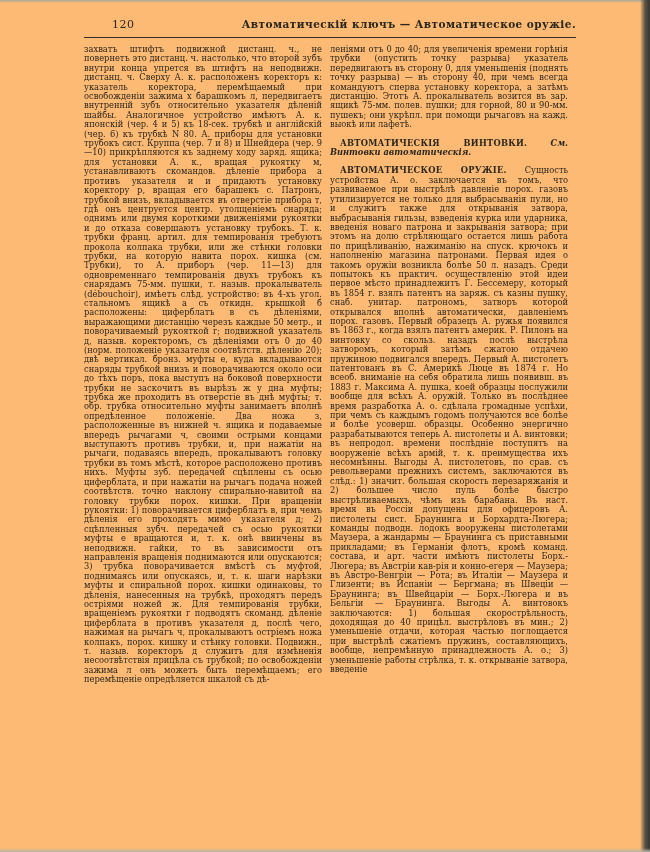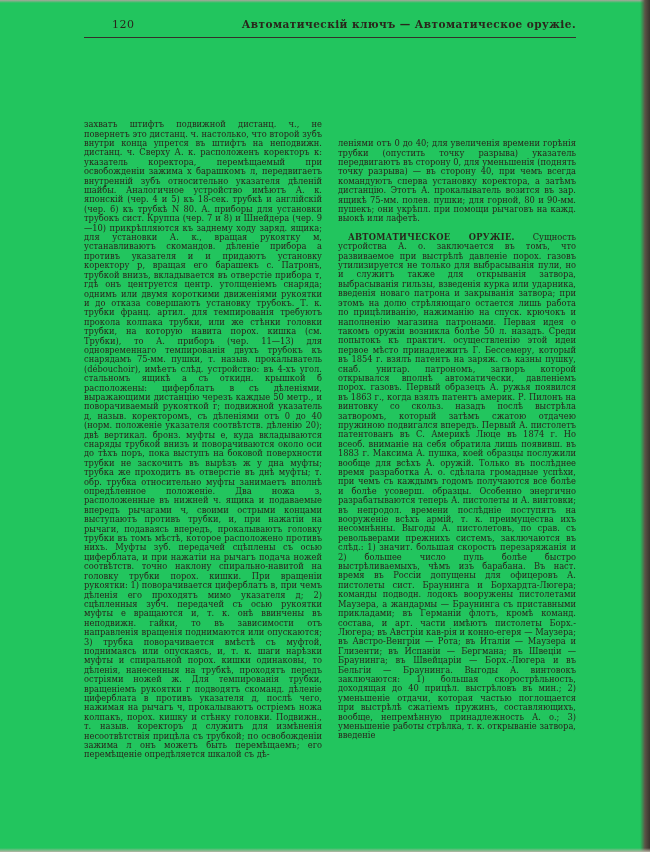--- a/index.html
+++ b/index.html
@@ -1,19 +1,19 @@
 <!DOCTYPE html>
 <html><head>
 <meta charset="utf-8">
 <style>
   html, body { margin: 0; padding: 0; background: #ddd9d0; }
   .page {
     position: relative;
     width: 650px; height: 852px;
-    background: #22c55e;
+    background: #fdba74;
     font-family: "DejaVu Serif", serif;
     color: #2a261c;
     overflow: hidden;
     box-sizing: border-box;
   }
   .top-edge {
     position: absolute; top: 0; left: 0; width: 100%; height: 3px;
     background: linear-gradient(to bottom, #aaa79c, rgba(170,167,156,0));
   }
   .right-edge {
@@ -32,23 +32,23 @@
   .running-title {
     position: absolute; left: 84px; width: 492px; top: 18px;
     text-align: right; font-weight: bold;
     font-size: 10.5px; letter-spacing: 0.45px;
   }
   .rule {
     border: none; border-top: 1.4px solid #35302a;
     margin: 4px 74px 7px 84px;
   }
   .columns {
-    display: flex; gap: 16px;
+    display: flex; gap: 8px;
     margin: 0 74px 0 84px;
-    height: 790px; overflow: hidden; align-items: center;
+    height: 790px; overflow: hidden;
   }
   .col {
     width: 238px; flex: 0 0 238px;
     font-size: 8.3px; line-height: 9.4px;
     text-align: justify;
   }
   p { margin: 0; }
   .entry { margin-top: 9px; text-indent: 10px; }
   .term { font-weight: bold; letter-spacing: 0.25px; }
   .crossref { font-weight: bold; font-style: italic; }
@@ -67,20 +67,21 @@
   <hr class="rule">
 
   <div class="columns">
     <div class="col">
       <p class="body-text">захватъ штифтъ подвижной дистанц. ч., не повернетъ это дистанц. ч. настолько, что второй зубъ внутри конца упрется въ штифтъ на неподвижн. дистанц. ч. Сверху А. к. расположенъ коректоръ к: указатель коректора, перемѣщаемый при освобожденіи зажима х барашкомъ л, передвигаетъ внутренній зубъ относительно указателя дѣленій шайбы. Аналогичное устройство имѣютъ А. к. японскій (чер. 4 и 5) къ 18-сек. трубкѣ и англійскій (чер. 6) къ трубкѣ N 80. А. приборы для установки трубокъ сист. Круппа (чер. 7 и 8) и Шнейдера (чер. 9—10) прикрѣпляются къ заднему ходу заряд. ящика; для установки А. к., вращая рукоятку м, устанавливаютъ скомандов. дѣленіе прибора а противъ указателя и и придаютъ установку коректору р, вращая его барашекъ с. Патронъ, трубкой внизъ, вкладывается въ отверстіе прибора т, гдѣ онъ центруется центр. утолщеніемъ снаряда; однимъ или двумя короткими движеніями рукоятки и до отказа совершаютъ установку трубокъ. Т. к. трубки франц. артил. для темпированія требуютъ прокола колпака трубки, или же стѣнки головки трубки, на которую навита порох. кишка (см. Трубки), то А. приборъ (чер. 11—13) для одновременнаго темпированія двухъ трубокъ къ снарядамъ 75-мм. пушки, т. назыв. прокалыватель (débouchoir), имѣетъ слѣд. устройство: въ 4-хъ угол. стальномъ ящикѣ а съ откидн. крышкой б расположены: циферблатъ в съ дѣленіями, выражающими дистанцію черезъ каждые 50 метр., и поворачиваемый рукояткой г; подвижной указатель д, назыв. коректоромъ, съ дѣленіями отъ 0 до 40 (норм. положеніе указателя соотвѣтств. дѣленію 20); двѣ вертикал. бронз. муфты е, куда вкладываются снаряды трубкой внизъ и поворачиваются около оси до тѣхъ поръ, пока выступъ на боковой поверхности трубки не заскочитъ въ вырѣзъ ж у дна муфты; трубка же проходитъ въ отверстіе въ днѣ муфты; т. обр. трубка относительно муфты занимаетъ вполнѣ опредѣленное положеніе. Два ножа з, расположенные въ нижней ч. ящика и подаваемые впередъ рычагами ч, своими острыми концами выступаютъ противъ трубки, и, при нажатіи на рычаги, подаваясь впередъ, прокалываютъ головку трубки въ томъ мѣстѣ, которое расположено противъ нихъ. Муфты зуб. передачей сцѣплены съ осью циферблата, и при нажатіи на рычагъ подача ножей соотвѣтств. точно наклону спирально-навитой на головку трубки порох. кишки. При вращеніи рукоятки: 1) поворачивается циферблатъ в, при чемъ дѣленія его проходятъ мимо указателя д; 2) сцѣпленныя зубч. передачей съ осью рукоятки муфты е вращаются и, т. к. онѣ ввинчены въ неподвижн. гайки, то въ зависимости отъ направленія вращенія поднимаются или опускаются; 3) трубка поворачивается вмѣстѣ съ муфтой, поднимаясь или опускаясь, и, т. к. шаги нарѣзки муфты и спиральной порох. кишки одинаковы, то дѣленія, нанесенныя на трубкѣ, проходятъ передъ остріями ножей ж. Для темпированія трубки, вращеніемъ рукоятки г подводятъ скоманд. дѣленіе циферблата в противъ указателя д, послѣ чего, нажимая на рычагъ ч, прокалываютъ остріемъ ножа колпакъ, порох. кишку и стѣнку головки. Подвижн., т. назыв. коректоръ д служитъ для измѣненія несоотвѣтствія прицѣла съ трубкой; по освобожденіи зажима л онъ можетъ быть перемѣщаемъ; его перемѣщеніе опредѣляется шкалой съ дѣ-</p>
     </div>
 
     <div class="col">
       <p class="body-text">леніями отъ 0 до 40; для увеличенія времени горѣнія трубки (опустить точку разрыва) указатель передвигаютъ въ сторону 0, для уменьшенія (поднять точку разрыва) — въ сторону 40, при чемъ всегда командуютъ сперва установку коректора, а затѣмъ дистанцію. Этотъ А. прокалыватель возится въ зар. ящикѣ 75-мм. полев. пушки; для горной, 80 и 90-мм. пушекъ; они укрѣпл. при помощи рычаговъ на кажд. выокѣ или лафетѣ.</p>
 
+      <p class="entry"><span class="term">АВТОМАТИЧЕСКІЯ ВИНТОВКИ.</span><span class="crossref"> См. Винтовки автоматическія.</span></p>
 
       <p class="entry"><span class="term">АВТОМАТИЧЕСКОЕ ОРУЖІЕ.</span><span> Сущность устройства А. о. заключается въ томъ, что развиваемое при выстрѣлѣ давленіе порох. газовъ утилизируется не только для выбрасыванія пули, но и служитъ также для открыванія затвора, выбрасыванія гильзы, взведенія курка или ударника, введенія новаго патрона и закрыванія затвора; при этомъ на долю стрѣляющаго остается лишь работа по прицѣливанію, нажиманію на спуск. крючокъ и наполненію магазина патронами. Первая идея о такомъ оружіи возникла болѣе 50 л. назадъ. Среди попытокъ къ практич. осуществленію этой идеи первое мѣсто принадлежитъ Г. Бессемеру, который въ 1854 г. взялъ патентъ на заряж. съ казны пушку, снаб. унитар. патрономъ, затворъ которой открывался вполнѣ автоматически, давленіемъ порох. газовъ. Первый образецъ А. ружья появился въ 1863 г., когда взялъ патентъ америк. Р. Пилонъ на винтовку со скольз. назадъ послѣ выстрѣла затворомъ, который затѣмъ сжатою отдачею пружиною подвигался впередъ. Первый А. пистолетъ патентованъ въ С. Америкѣ Люце въ 1874 г. Но всеоб. вниманіе на себя обратила лишь появивш. въ 1883 г. Максима А. пушка, коей образцы послужили вообще для всѣхъ А. оружій. Только въ послѣднее время разработка А. о. сдѣлала громадные успѣхи, при чемъ съ каждымъ годомъ получаются все болѣе и болѣе усоверш. образцы. Особенно энергично разрабатываются теперь А. пистолеты и А. винтовки; въ непродол. времени послѣдніе поступятъ на вооруженіе всѣхъ армій, т. к. преимущества ихъ несомнѣнны. Выгоды А. пистолетовъ, по срав. съ револьверами прежнихъ системъ, заключаются въ слѣд.: 1) значит. большая скорость перезаряжанія и 2) большее число пуль болѣе быстро выстрѣливаемыхъ, чѣмъ изъ барабана. Въ наст. время въ Россіи допущены для офицеровъ А. пистолеты сист. Браунинга и Борхардта-Люгера; команды подводн. лодокъ вооружены пистолетами Маузера, а жандармы — Браунинга съ приставными прикладами; въ Германіи флотъ, кромѣ команд. состава, и арт. части имѣютъ пистолеты Борх.-Люгера; въ Австріи кав-рія и конно-егеря — Маузера; въ Австро-Венгріи — Рота; въ Италіи — Маузера и Глизенти; въ Испаніи — Бергмана; въ Швеціи — Браунинга; въ Швейцаріи — Борх.-Люгера и въ Бельгіи — Браунинга. Выгоды А. винтовокъ заключаются: 1) большая скорострѣльность, доходящая до 40 прицѣл. выстрѣловъ въ мин.; 2) уменьшеніе отдачи, которая частью поглощается при выстрѣлѣ сжатіемъ пружинъ, составляющихъ, вообще, непремѣнную принадлежность А. о.; 3) уменьшеніе работы стрѣлка, т. к. открываніе затвора, введеніе</span></p>
     </div>
   </div>
 
   <div class="right-edge"></div>
   <div class="bottom-edge"></div>
 </div>
 
 </body></html>

